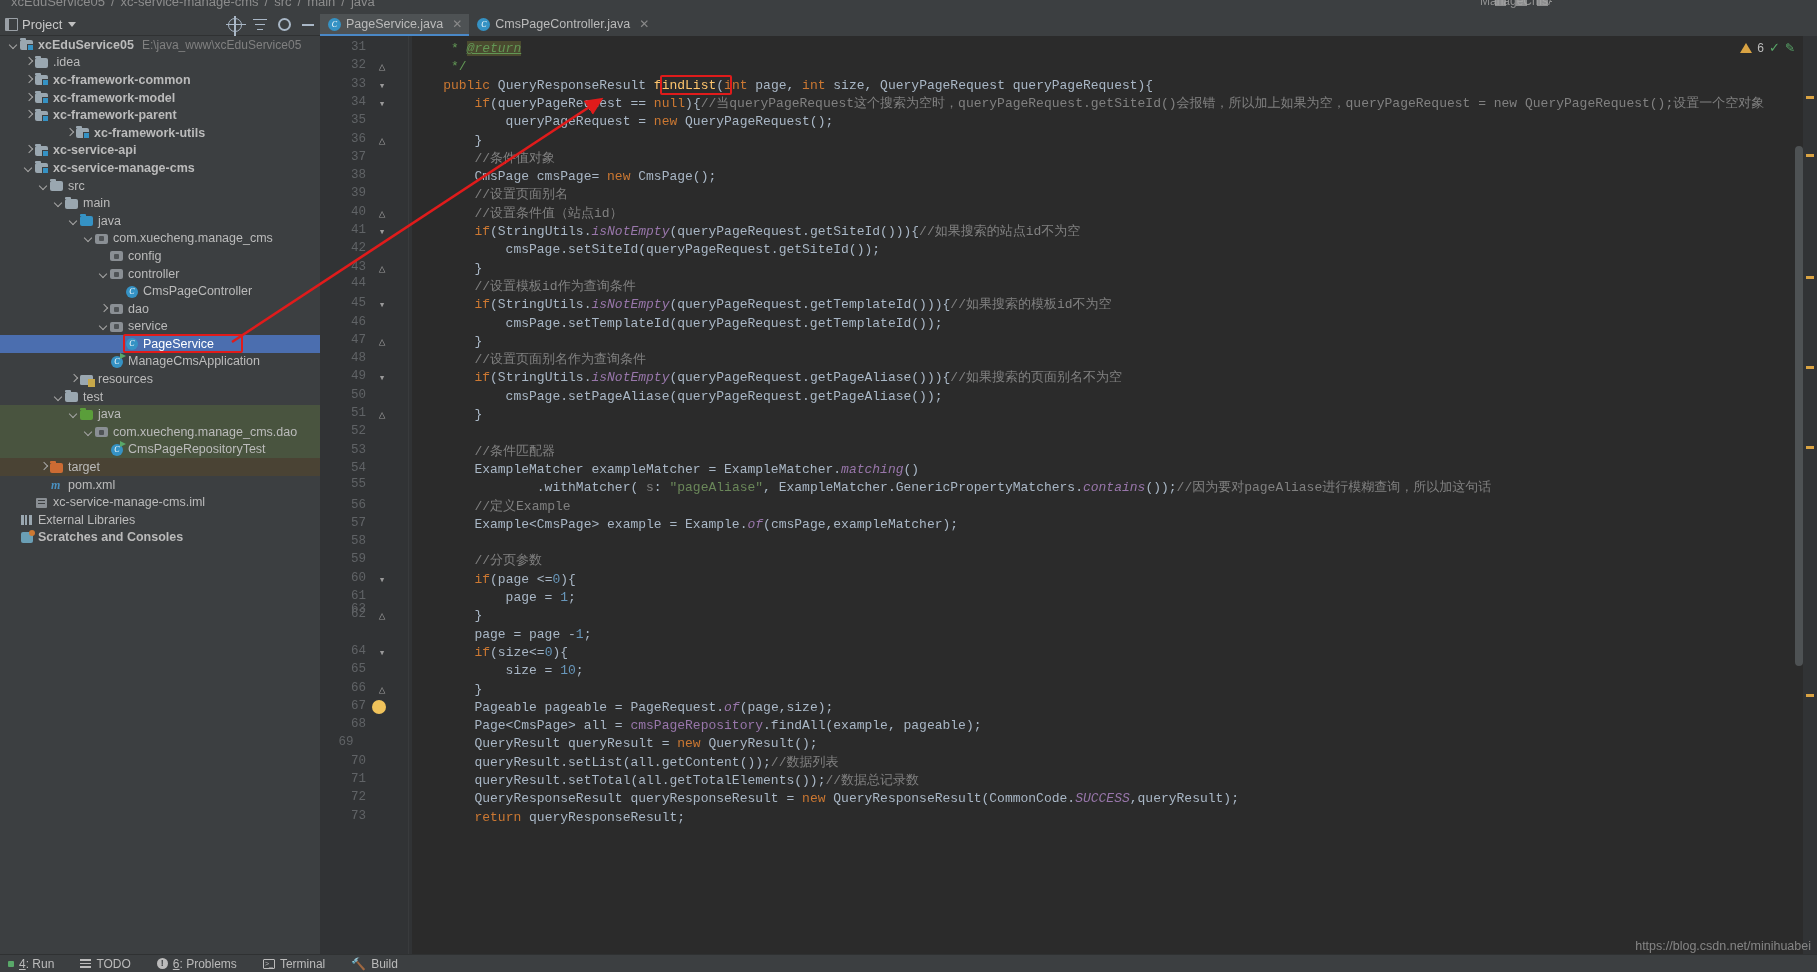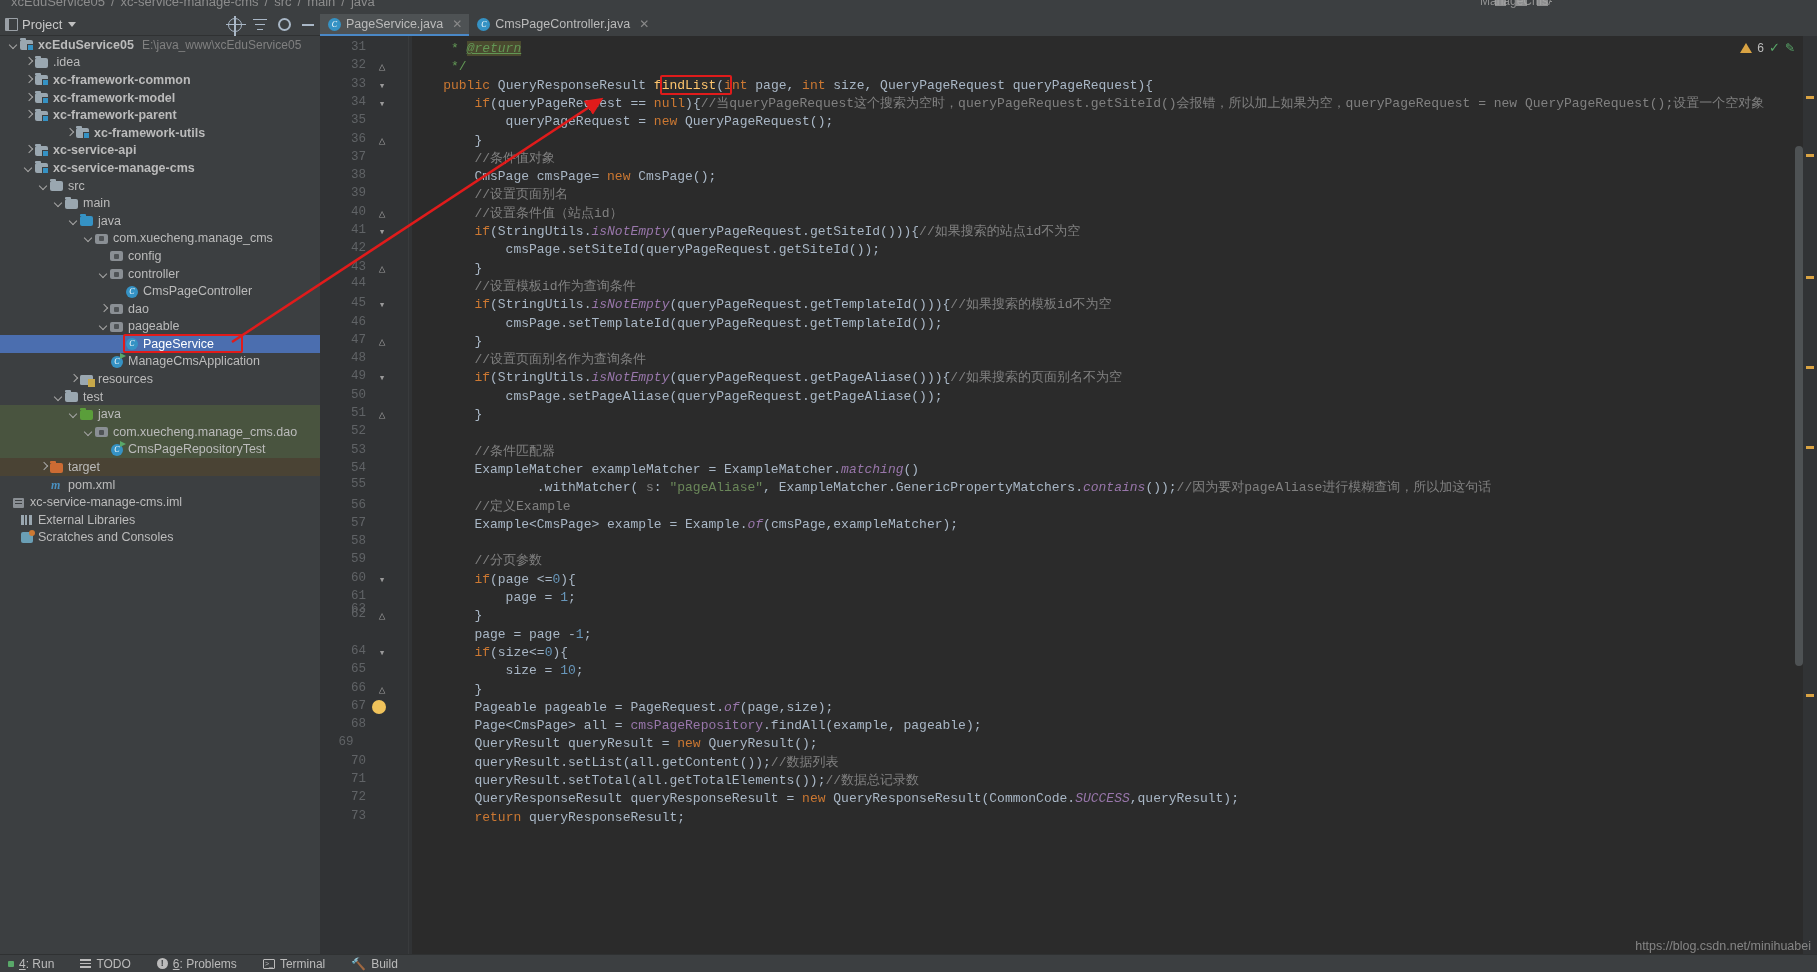--- a/index.html
+++ b/index.html
@@ -369,21 +369,21 @@
         <span class="ico">
           <span class="pkg"></span>
         </span>
         <span>dao</span>
       </div>
       <div class="row" style="padding-left: 98px;">
         <span class="arrow d"></span>
         <span class="ico">
           <span class="pkg"></span>
         </span>
-        <span>pageable</span>
+        <span>service</span>
       </div>
       <div class="row sel" style="padding-left: 113px;">
         <span class="arrow"></span>
         <span class="ico">
           <span class="cls">C</span>
         </span>
         <span>PageService</span>
       </div>
       <div class="redbox-sel" style="left: 123px; top: 298.2px; width: 120px; height: 18.6px;"></div>
       <div class="row" style="padding-left: 98px;">
@@ -435,35 +435,35 @@
         </span>
         <span>target</span>
       </div>
       <div class="row" style="padding-left: 38px;">
         <span class="arrow"></span>
         <span class="ico">
           <span class="ic-m">m</span>
         </span>
         <span>pom.xml</span>
       </div>
-      <div class="row" style="">
+      <div class="row" style="padding-left: 23px;">
         <span class="arrow"></span>
         <span class="ico">
           <span class="ic-iml"></span>
         </span>
         <span>xc-service-manage-cms.iml</span>
       </div>
       <div class="row" style="padding-left: 8px;">
         <span class="arrow"></span>
         <span class="ico">
           <span class="ic-lib"></span>
         </span>
         <span>External Libraries</span>
       </div>
-      <div class="row" style="padding-left: 8px;">
+      <div class="row" style="padding-left: 8px; font-weight: bold;">
         <span class="arrow"></span>
         <span class="ico">
           <span class="ic-scr"></span>
         </span>
         <span>Scratches and Consoles</span>
       </div>
     </div>
 
   <div class="tabsbar" id="tabsbar">
       <div class="tab active">

